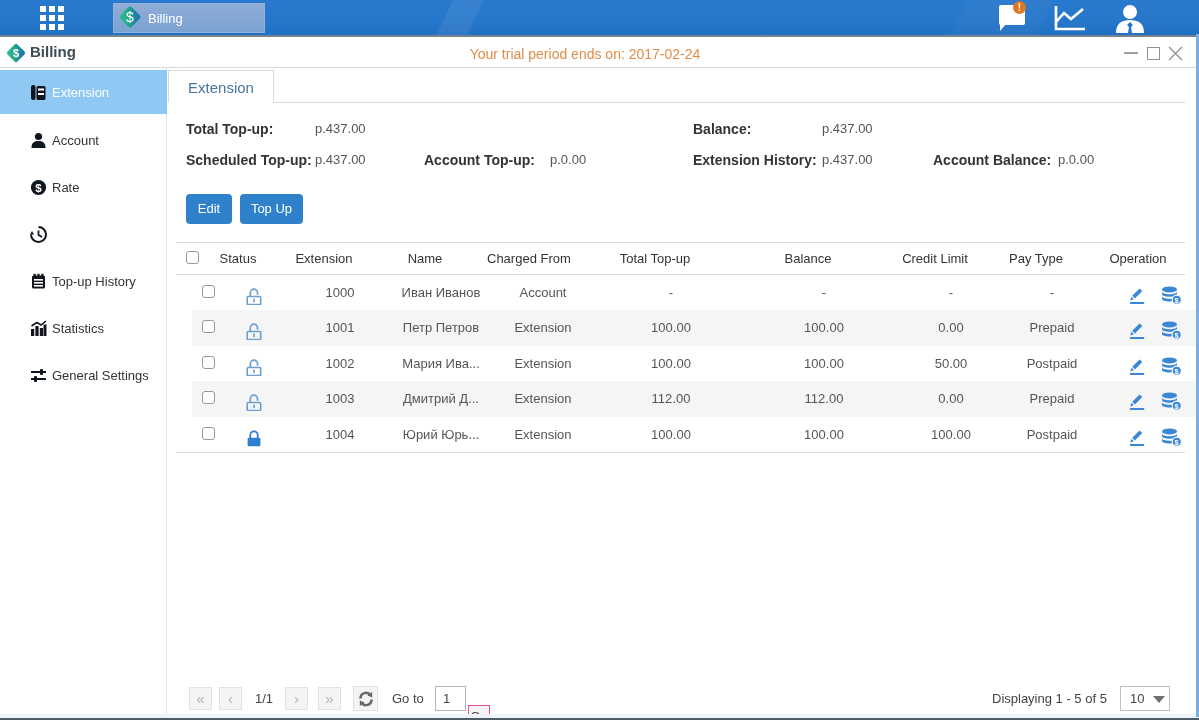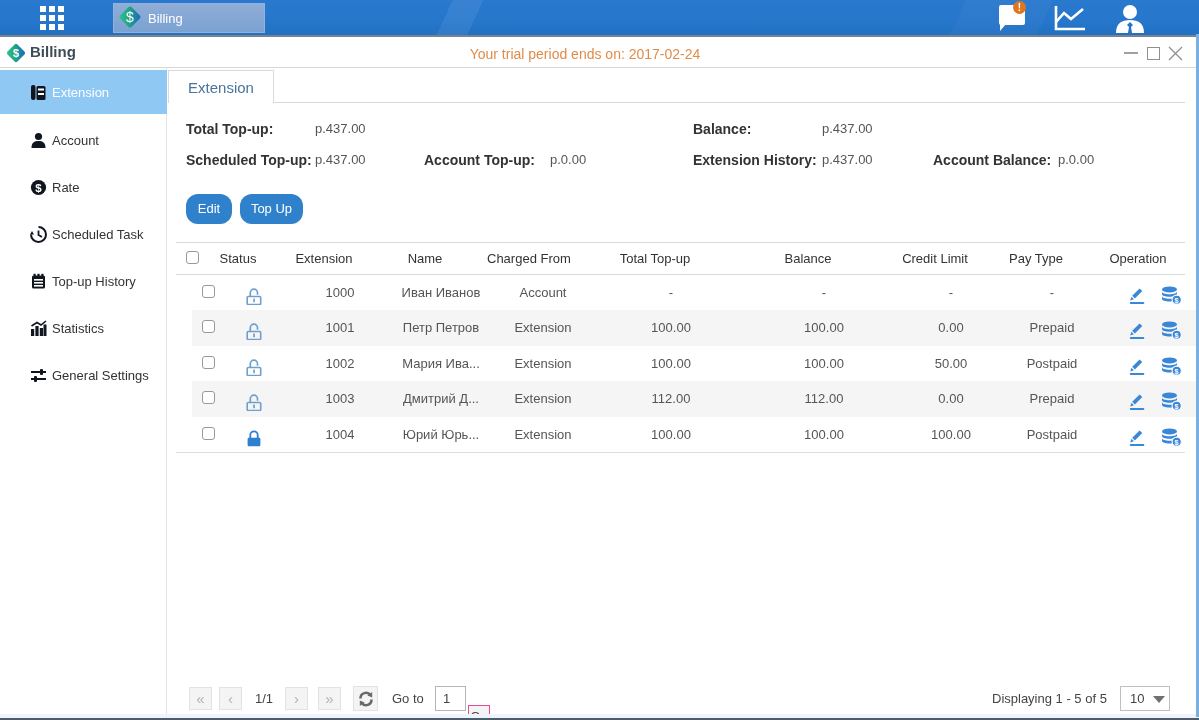--- a/index.html
+++ b/index.html
@@ -60,21 +60,21 @@
 #tabline { position:absolute; left:176px; top:102px; width:1009px; height:1px; background:#d9d9d9; }
 #tabbox { position:absolute; left:168px; top:70px; width:106px; height:33px; background:#fff;
   border:1px solid #d9d9d9; border-bottom:none; }
 #tabbox span { display:block; text-align:center; line-height:33px; color:#47759e; font-size:15px; }
 
 
 .lab { position:absolute; font-size:14px; font-weight:bold; color:#333; }
 .val { position:absolute; font-size:13px; color:#555; }
 
 
-.btn { position:absolute; background:#2f81cb; color:#fff; font-size:13px; text-align:center; border-radius:12px; line-height:30px; height:30px; }
+.btn { position:absolute; background:#2f81cb; color:#fff; font-size:13px; text-align:center; border-radius:4px; line-height:30px; height:30px; }
 
 
 #tbl-top { position:absolute; left:176px; top:242px; width:1009px; height:1px; background:#d9d9d9; }
 #tbl-hb  { position:absolute; left:176px; top:274px; width:1009px; height:1px; background:#d9d9d9; }
 .hcell { position:absolute; top:243px; height:31px; line-height:31px; font-size:13px; color:#333; text-align:center; white-space:nowrap; }
 .row { position:absolute; left:192px; width:1009px; height:35.4px; }
 .row.alt { background:#f5f5f5; }
 .cell { position:absolute; top:0; height:35px; line-height:35px; font-size:13px; color:#555; text-align:center; }
 .cbx { position:absolute; width:13px; height:13px; border:1px solid #999; border-radius:3px; background:#fff; }
 
@@ -170,21 +170,20 @@
         <text x="8.5" y="12.6" font-size="11.5" font-weight="bold" fill="#fff" text-anchor="middle" font-family="Liberation Sans">$</text>
       </svg>
     <span class="txt">Rate</span>
   </div>
   <div class="sitem" style="top:145.5px">
     <svg class="ic" viewBox="0 0 17 17">
         <path d="M8.5 1 A7.5 7.5 0 1 1 1 8.5" fill="none" stroke="#10161f" stroke-width="2"></path>
         <path d="M0 8.5 L2 5 L4 8.5 Z" fill="#10161f"></path>
         <path d="M8.5 4.5 L8.5 9 L12 11" fill="none" stroke="#10161f" stroke-width="1.8"></path>
       </svg>
-    <span class="txt">Scheduled Task</span>
   </div>
   <div class="sitem" style="top:192.5px">
     <svg class="ic" viewBox="0 0 17 17">
         <rect x="2" y="2.5" width="13" height="13" rx="1.5" fill="#10161f"></rect>
         <rect x="3.5" y="0.8" width="2.2" height="3.4" fill="#10161f"></rect>
         <rect x="7.4" y="0.8" width="2.2" height="3.4" fill="#10161f"></rect>
         <rect x="11.3" y="0.8" width="2.2" height="3.4" fill="#10161f"></rect>
         <rect x="4" y="6" width="9" height="1.6" fill="#fff"></rect>
         <rect x="4" y="9" width="9" height="1.6" fill="#fff"></rect>
         <rect x="4" y="12" width="9" height="1.6" fill="#fff"></rect>

